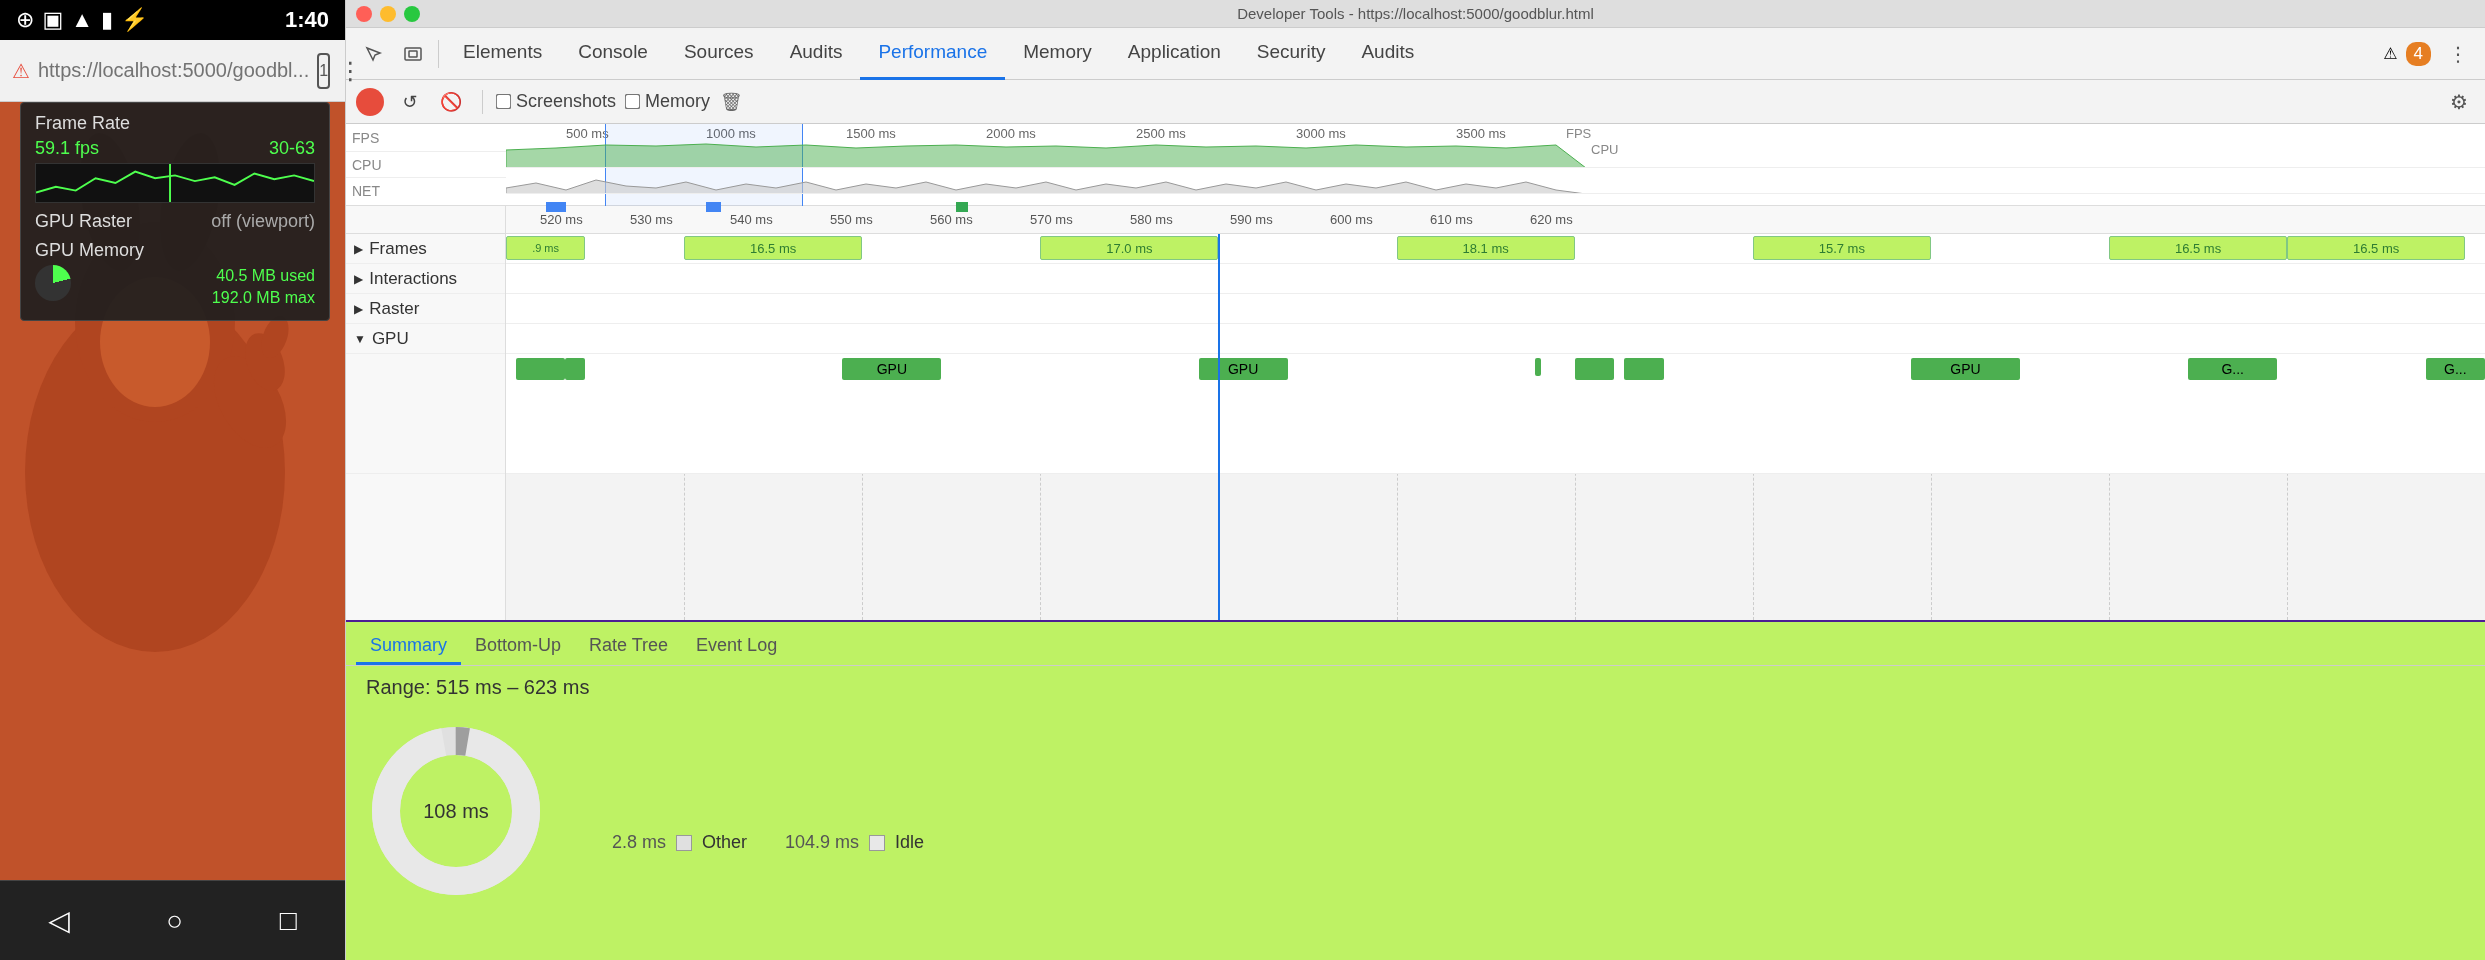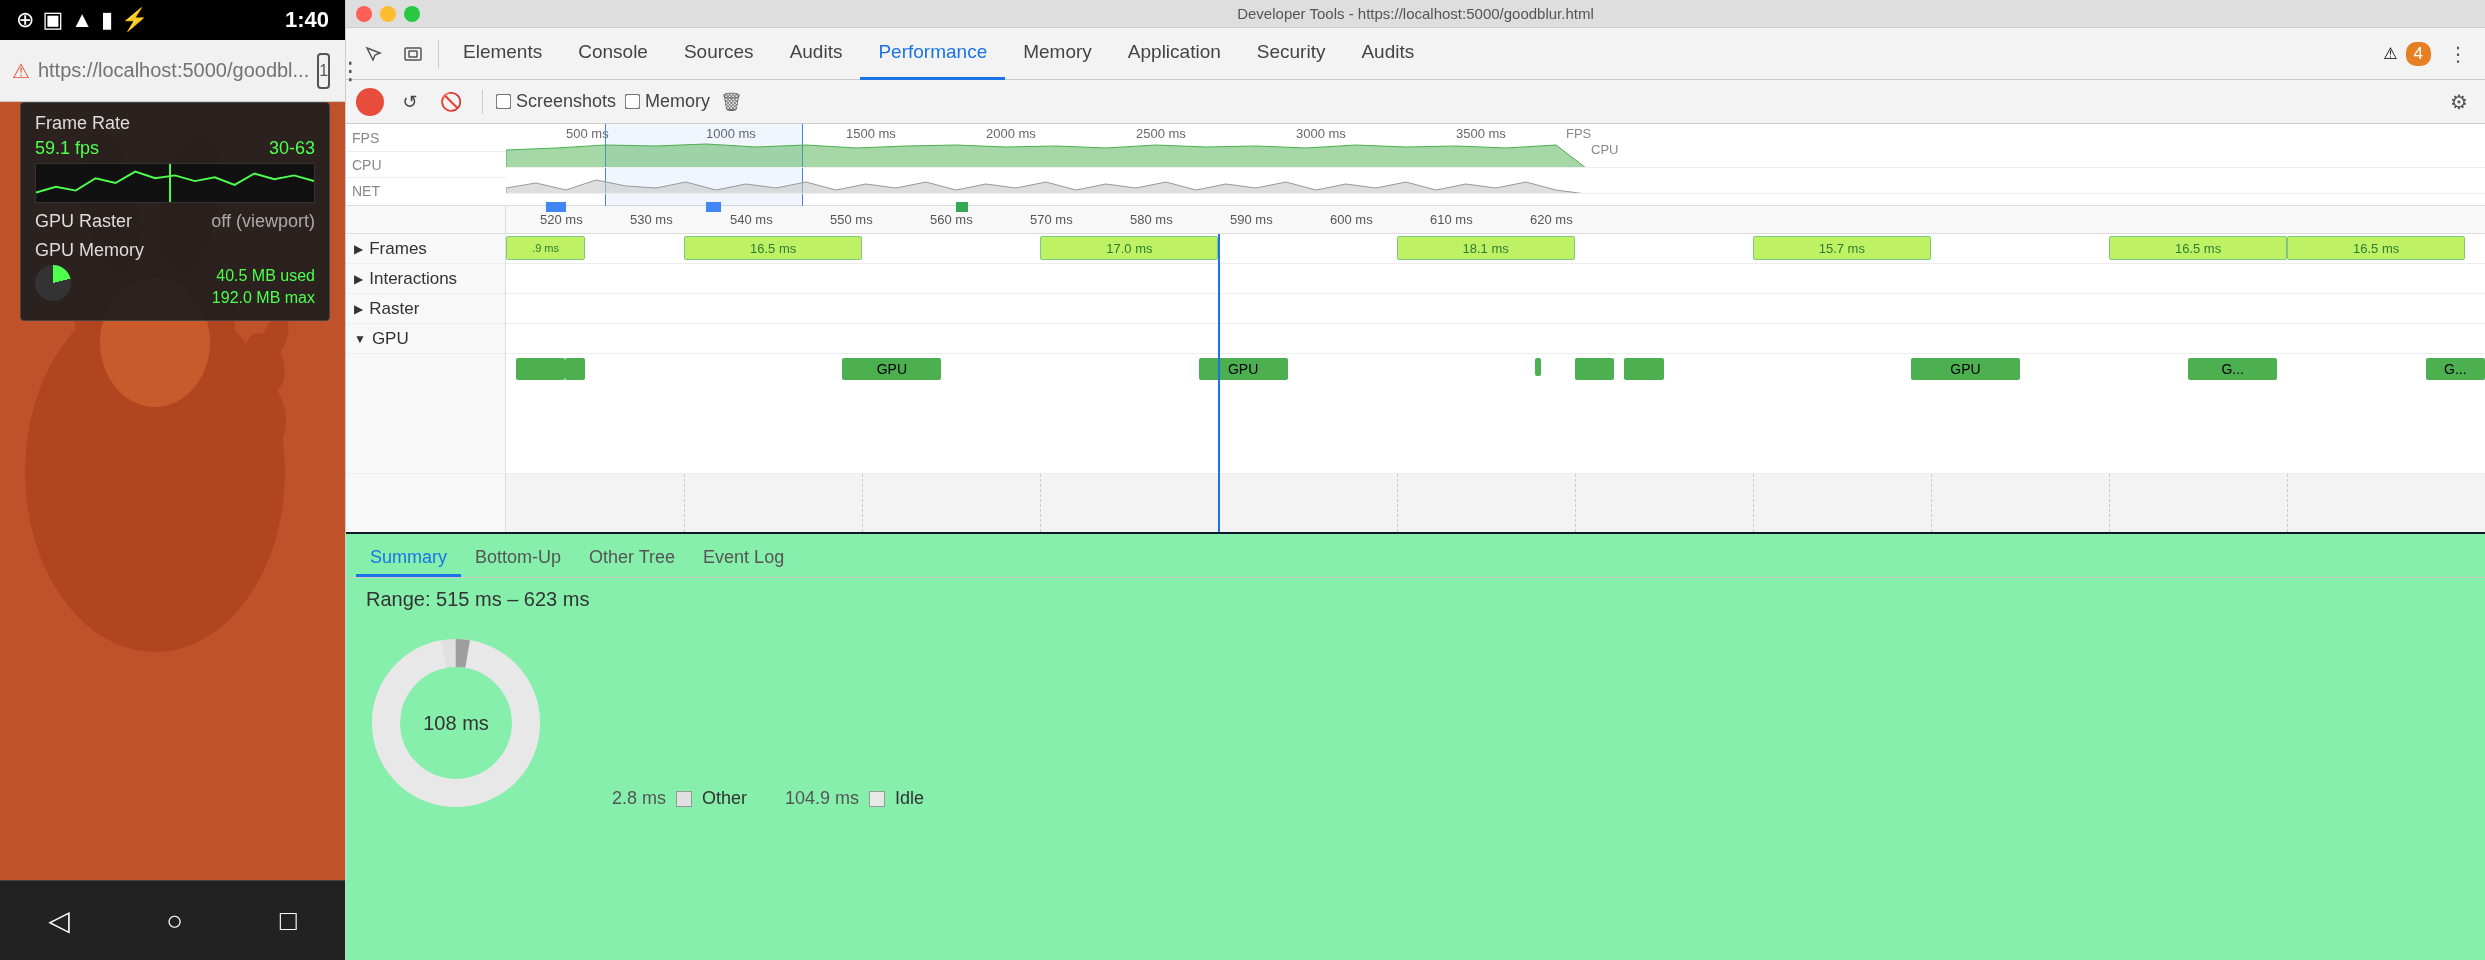--- a/index.html
+++ b/index.html
@@ -264,23 +264,23 @@
       display: flex;
       align-items: center;
       justify-content: center;
       font-size: 13px;
       color: #2e7d32;
       overflow: hidden;
     }
 
     
     .bottom-panel {
-      height: 428px;
-      border-top: 2px solid #0f172a;
-      background: #86efac;
+      height: 340px;
+      border-top: 2px solid #4c1d95;
+      background: #bef264;
       display: flex;
       flex-direction: column;
     }
 
     .bottom-tabs {
       height: 44px;
       display: flex;
       align-items: flex-end;
       border-bottom: 1px solid #ccc;
       padding: 0 10px;
@@ -736,21 +736,21 @@
 
   <div class="bottom-panel">
     <div class="bottom-tabs">
       <div class="bottom-tab active">
         <span>Summary</span>
       </div>
       <div class="bottom-tab">
         <span>Bottom-Up</span>
       </div>
       <div class="bottom-tab">
-        <span>Other Tree</span>
+        <span>Rate Tree</span>
       </div>
       <div class="bottom-tab">
         <span>Event Log</span>
       </div>
     </div>
     <div style="padding:10px 20px 6px;">
       <span class="range-label">Range: 515 ms – 623 ms</span>
     </div>
     <div class="bottom-content">
 

